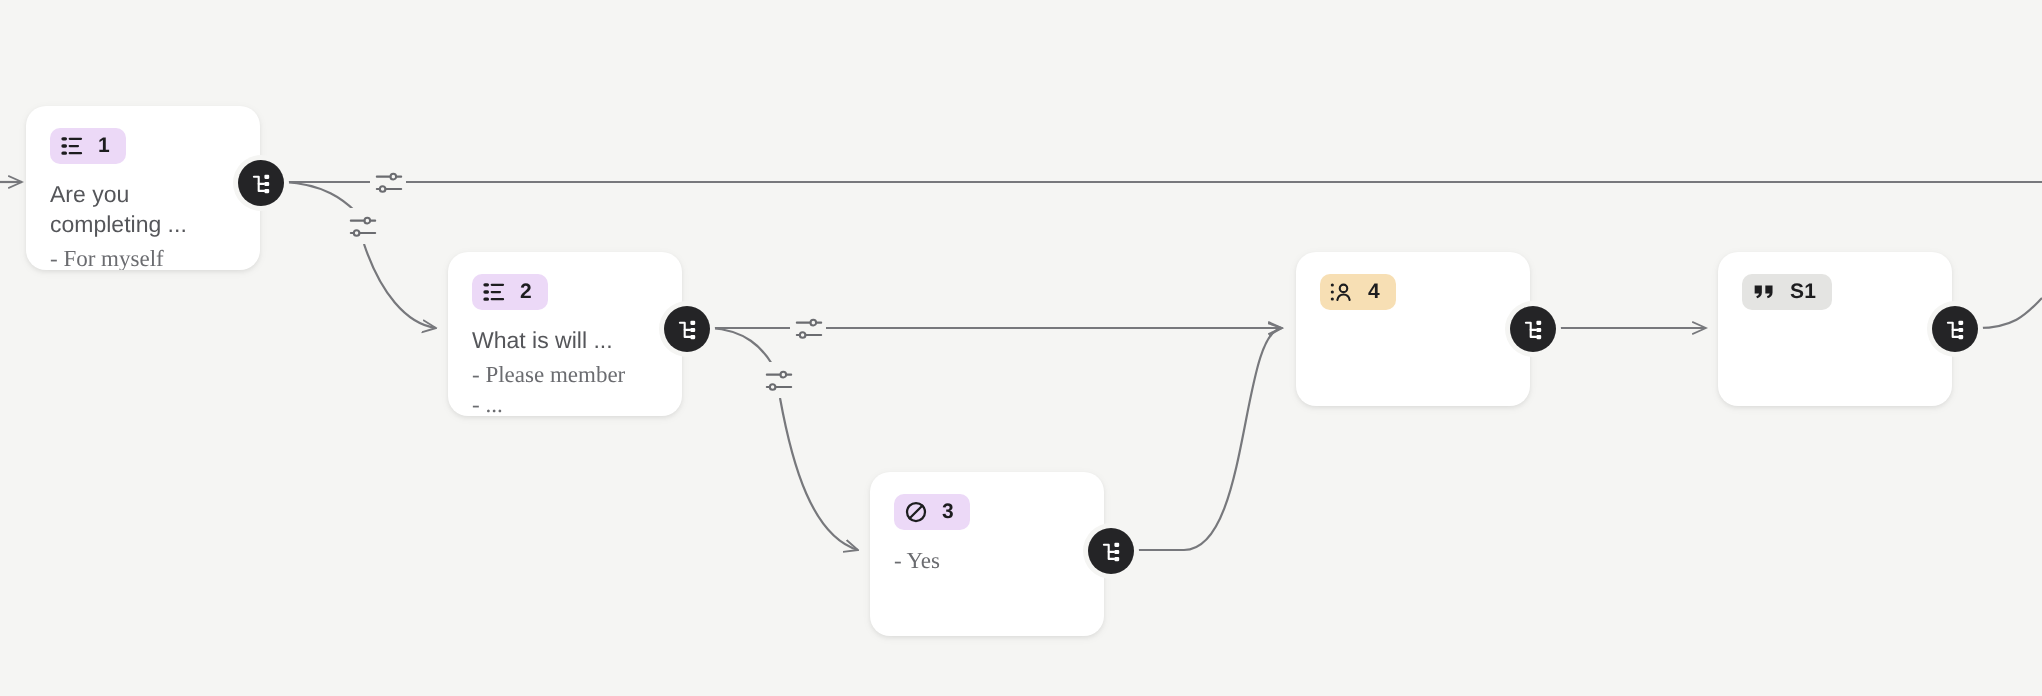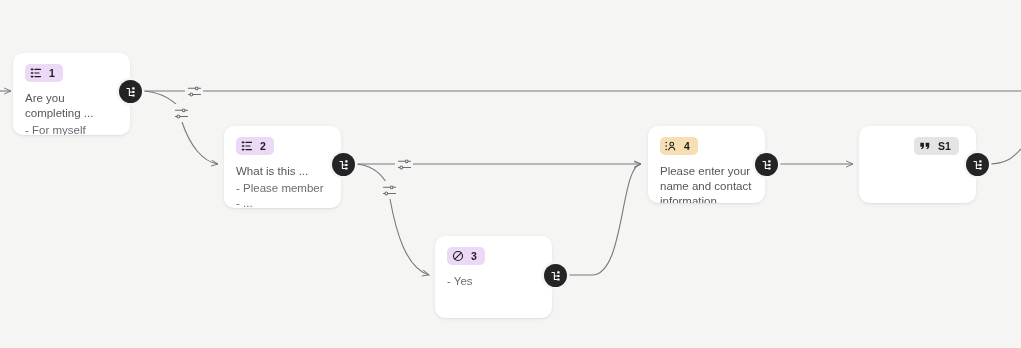--- a/index.html
+++ b/index.html
@@ -65,34 +65,35 @@
   .badge .badge-label {
     font-size: 10.5px;
     font-weight: 600;
     color: #1d1d1f;
     letter-spacing: .1px;
     line-height: 1;
   }
 
   .badge.purple { background: #ecd9f7; }
   .badge.amber  { background: #f7dfb4; }
-  .badge.grey   { background: #e4e4e2; margin-left: 43px; }
+  .badge.grey   { background: #e4e4e2; }
 
   .node-title {
     font-size: 11.5px;
     line-height: 15px;
     color: #55565a;
     margin: 0 0 2px 0;
     white-space: pre-line;
   }
   .node-opt {
     font-size: 11.5px;
     line-height: 15px;
     color: #6b6c70;
     margin: 0;
+    font-family: Liberation Serif, serif;
   }
 
   
   .handle {
     position: absolute;
     width: 23px;
     height: 23px;
     border-radius: 50%;
     background: #242426;
     display: flex;
@@ -195,21 +196,21 @@
   <div class="node" style="left:224px; top:126px; width:117px; height:82px;">
     <div class="badge purple">
       <span class="badge-icon">
         <svg width="12" height="12" viewBox="0 0 16 16" fill="none" stroke="#1d1d1f" stroke-width="1.5" stroke-linecap="round">
           <path d="M2 3.2h1.6M2 8h1.6M2 12.8h1.6" stroke-width="2.2"></path>
           <path d="M6.5 3.2H14M6.5 8H12M6.5 12.8H14"></path>
         </svg>
       </span>
       <span class="badge-label">2</span>
     </div>
-    <p class="node-title">What is this ...</p>
+    <p class="node-title">What is will ...</p>
     <p class="node-opt">- Please member</p>
     <p class="node-opt">- ...</p>
   </div>
 
   <div class="handle" style="left:332px; top:153px;">
     <svg width="12" height="12" viewBox="0 0 16 16" fill="none" stroke="#ffffff" stroke-width="1.4" stroke-linecap="round" stroke-linejoin="round">
       <path d="M2.6 3.2h3.2v9.4h3.6"></path>
       <path d="M5.8 7.9h3.6"></path>
       <rect x="9.6" y="1.8" width="3.2" height="2.8" rx="0.7" fill="#ffffff" stroke="none"></rect>
       <rect x="9.6" y="6.6" width="3.2" height="2.8" rx="0.7" fill="#ffffff" stroke="none"></rect>
@@ -263,23 +264,20 @@
     <div class="badge amber">
       <span class="badge-icon">
         <svg width="12" height="12" viewBox="0 0 16 16" fill="none" stroke="#1d1d1f" stroke-width="1.4" stroke-linecap="round">
           <path d="M1.5 3.4h.1M1.5 8h.1M1.5 12.6h.1" stroke-width="2"></path>
           <circle cx="9" cy="5.6" r="2.5"></circle>
           <path d="M4.9 13.3c.5-2.3 2.2-3.6 4.1-3.6s3.6 1.3 4.1 3.6"></path>
         </svg>
       </span>
       <span class="badge-label">4</span>
     </div>
-    <p class="node-title">Please enter your
-name and contact
-information</p>
   </div>
 
   <div class="handle" style="left:755px; top:153px;">
     <svg width="12" height="12" viewBox="0 0 16 16" fill="none" stroke="#ffffff" stroke-width="1.4" stroke-linecap="round" stroke-linejoin="round">
       <path d="M2.6 3.2h3.2v9.4h3.6"></path>
       <path d="M5.8 7.9h3.6"></path>
       <rect x="9.6" y="1.8" width="3.2" height="2.8" rx="0.7" fill="#ffffff" stroke="none"></rect>
       <rect x="9.6" y="6.6" width="3.2" height="2.8" rx="0.7" fill="#ffffff" stroke="none"></rect>
       <rect x="9.6" y="11.3" width="3.2" height="2.8" rx="0.7" fill="#ffffff" stroke="none"></rect>
     </svg>

